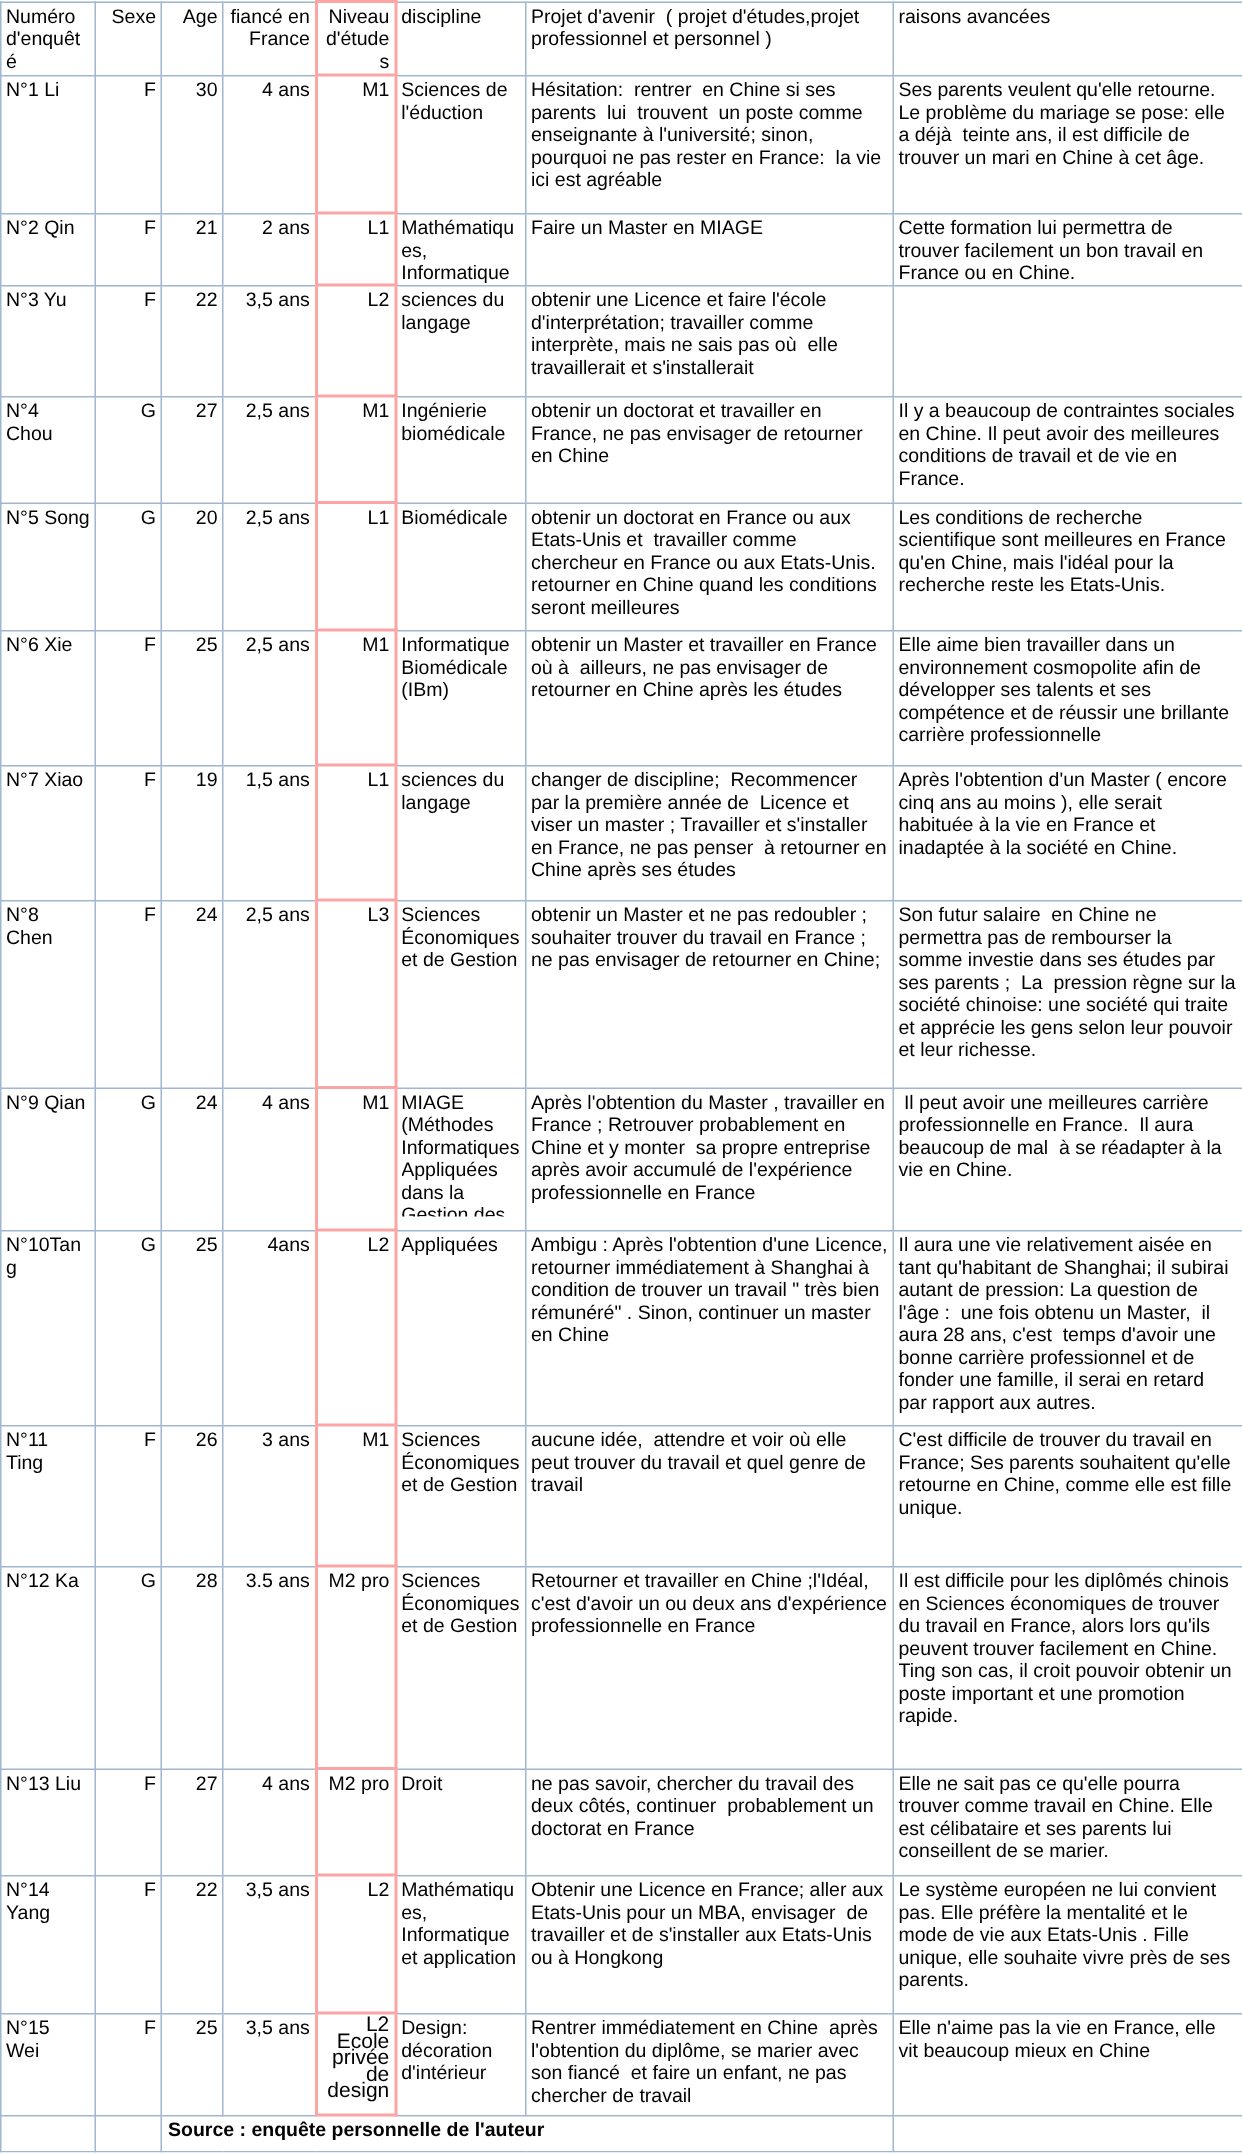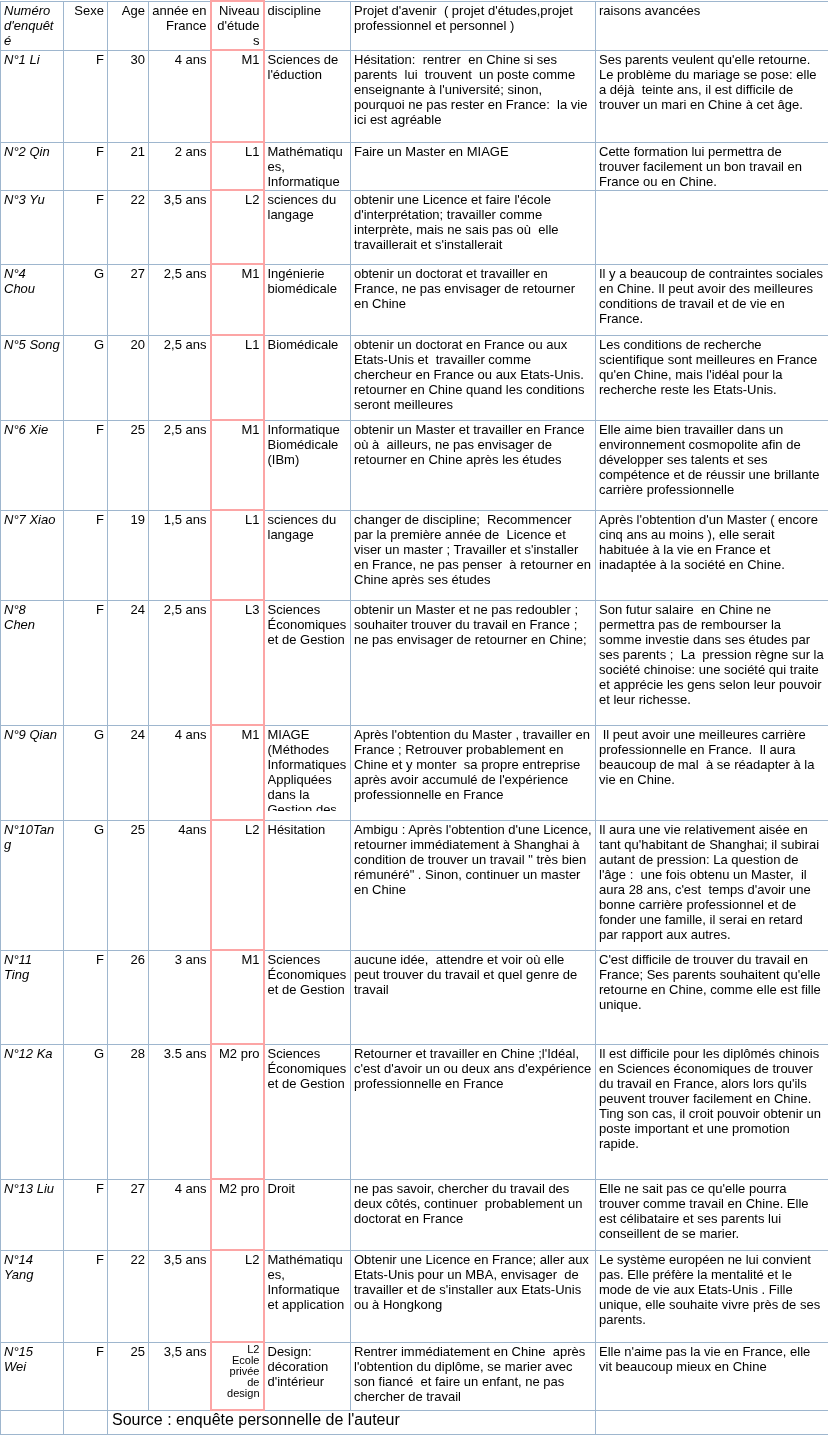--- a/index.html
+++ b/index.html
@@ -3,21 +3,21 @@
 <meta charset="utf-8">
 <style>
   html,body{margin:0;padding:0;background:#fff;}
   body{font-family:"Liberation Sans","DejaVu Sans",sans-serif;color:#000;}
   .page{width:828px;}
   table{border-collapse:collapse;table-layout:fixed;width:828px;background:#fff;}
   td,th{border:1px solid #9eb6ce;vertical-align:top;padding:1px 3px 1px 3px;
         font-size:13px;line-height:15px;font-weight:normal;overflow:hidden;}
   .cc{white-space:pre-wrap;overflow-wrap:break-word;word-break:break-word;}
   
-  .c-numero{text-align:left;font-style:italic;}
+  .c-numero{text-align:left;}
   .c-sexe,.c-age,.c-sejour,.c-niveau{text-align:right;}
   .c-discipline{text-align:left;}
   .c-projet,.c-raisons{text-align:left;}
   thead .c-numero{text-align:left;}
   thead .c-sexe,thead .c-age,thead .c-sejour,thead .c-niveau{text-align:right;}
   thead .c-discipline{text-align:left;}
   thead .c-projet,thead .c-raisons{text-align:left;}
   
   .c-niveau{border:2px solid #fca5a5;}
   
@@ -33,22 +33,22 @@
   tbody tr:nth-child(9){height:95px;margin-top:48px;}
   tbody tr:nth-child(10){height:130px;}
   tbody tr:nth-child(11){height:94px;margin-top:20px;}
   tbody tr:nth-child(12){height:135px;}
   tbody tr:nth-child(13){height:71px;}
   tbody tr:nth-child(14){height:92px;}
   tbody tr:nth-child(15){height:68px;}
   tfoot tr{height:24px;}
   
   tbody tr:nth-child(9) .c-discipline .cc{max-height:84px;overflow:hidden;}  
-  tbody tr:nth-child(15) .c-niveau .cc{font-size:11px;line-height:11px;}     
-  tfoot td{font-size:16px;}
+  tbody tr:nth-child(15) .c-niveau .cc{font-size:14px;line-height:11px;}     
+  tfoot td{font-size:13px;font-weight:bold;}
   .source-cell{text-align:left;padding-left:4px;}
 </style>
 </head>
 <body>
 
 <div class="page">
   <table>
     <colgroup>
       <col style="width:63px">
         <col style="width:44px">
@@ -64,21 +64,21 @@
         <th class="c-numero">
             <div class="cc">Numéro d'enquêté</div>
           </th>
         <th class="c-sexe">
             <div class="cc">Sexe</div>
           </th>
         <th class="c-age">
             <div class="cc">Age</div>
           </th>
         <th class="c-sejour">
-            <div class="cc">année en France</div>
+            <div class="cc">fiancé en France</div>
           </th>
         <th class="c-niveau">
             <div class="cc">Niveau d'études</div>
           </th>
         <th class="c-discipline">
             <div class="cc">discipline</div>
           </th>
         <th class="c-projet">
             <div class="cc">Projet d'avenir  ( projet d'études,projet professionnel et personnel )</div>
           </th>
@@ -332,21 +332,21 @@
     <td class="c-age">
             <div class="cc">25</div>
           </td>
     <td class="c-sejour">
             <div class="cc">4ans</div>
           </td>
     <td class="c-niveau">
             <div class="cc">L2</div>
           </td>
     <td class="c-discipline">
-            <div class="cc">Hésitation</div>
+            <div class="cc">Appliquées</div>
           </td>
     <td class="c-projet">
             <div class="cc">Ambigu : Après l'obtention d'une Licence, retourner immédiatement à Shanghai à condition de trouver un travail " très bien rémunéré" . Sinon, continuer un master en Chine</div>
           </td>
     <td class="c-raisons">
             <div class="cc">Il aura une vie relativement aisée en tant qu'habitant de Shanghai; il subirai autant de pression: La question de l'âge :  une fois obtenu un Master,  il aura 28 ans, c'est  temps d'avoir une bonne carrière professionnel et de fonder une famille, il serai en retard par rapport aux autres.</div>
           </td>
   </tr>
         <tr>
     <td class="c-numero">

